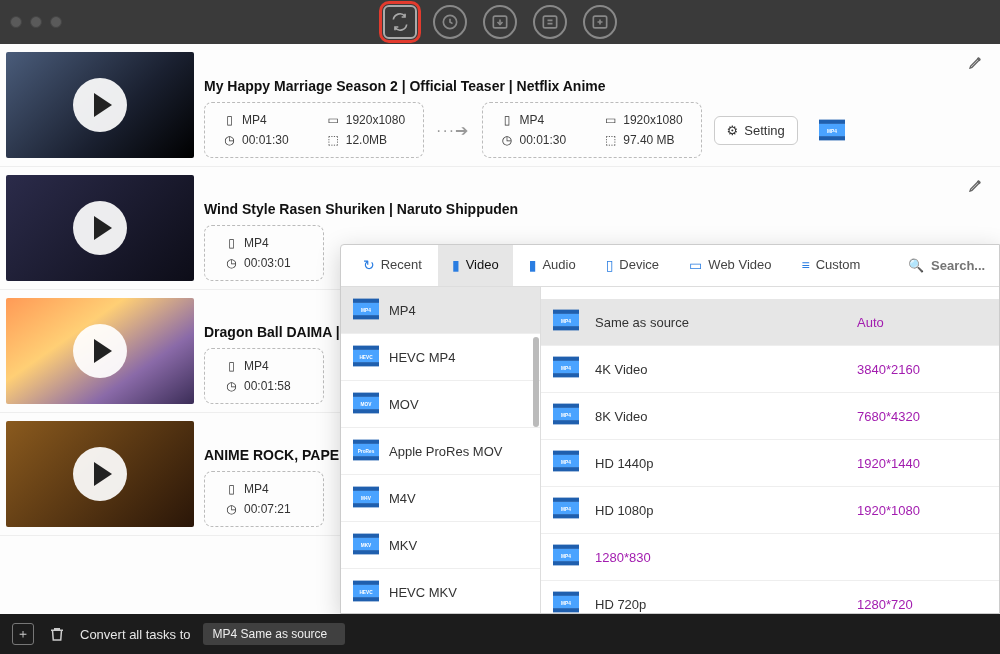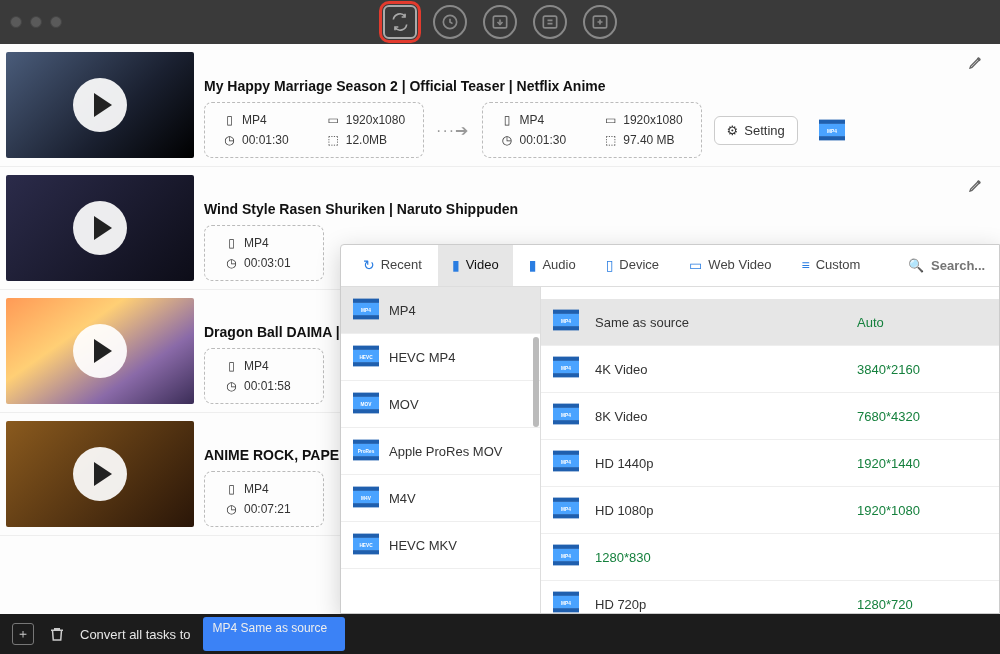--- a/index.html
+++ b/index.html
@@ -43,28 +43,28 @@
   .search-wrap input{ border:none; outline:none; width:60px; font-size:13px;font-weight:bold; }
   .panel-body{ flex:1; display:flex; overflow:hidden;}
   .col-left{ width:200px; border-right:1px solid #ddd; overflow-y:auto; position:relative;}
   .col-right{ flex:1; overflow-y:auto;margin-top:12px;}
   .fmt-row{ display:flex; align-items:center; gap:10px; padding:8px 12px; height:47px; font-size:13px; color:#333; border-bottom:1px solid #eee; cursor:pointer;}
   .fmt-row.sel{ background:#e6e6e6;}
   .preset-row{ display:flex; align-items:center; height:47px; padding:8px 12px; font-size:13px; color:#333; border-bottom:1px solid #eee; cursor:pointer;}
   .preset-row.sel{ background:#e6e6e6;}
   .preset-row .p-icon{ width:30px; height:26px; margin-right:12px; flex-shrink:0; }
   .preset-row .p-name{ flex:1;}
-  .preset-row .p-res{ width:130px; color:#15803d;}
+  .preset-row .p-res{ width:130px; color:#a21caf;}
 
   .vscroll-thumb{ position:absolute; right:1px; top:50px; width:6px; height:90px; background:#bbb; border-radius:3px;}
 
   
   .bottombar{ position:absolute; left:0; right:0; bottom:0; height:40px; background:#1c1c1c; color:#e6e6e6; display:flex; align-items:center; padding:0 12px; gap:12px; font-size:13px;}
   .bb-icon{ width:22px; height:22px; border:1px solid #777; border-radius:3px; display:flex; align-items:center; justify-content:center; color:#ccc; cursor:pointer;}
-  .bb-select{ background:#3b82f6; border:none; color:#eee; padding:4px 18px 16px 10px; border-radius:3px; font-size:12px; cursor:pointer;}
+  .bb-select{ background:#404040; border:none; color:#eee; padding:4px 18px 4px 10px; border-radius:3px; font-size:12px; cursor:pointer;}
 
   
   .th1{background:linear-gradient(135deg,#4a5c7a 0%,#1a2030 60%,#000 100%);}
   .th2{background:linear-gradient(135deg,#2b2b4a 0%,#0d0d18 100%);}
   .th3{background:linear-gradient(145deg,#ff9a56 0%,#ffcf75 35%,#8a6aa8 70%,#3b2d57 100%);}
   .th4{background:linear-gradient(135deg,#8a5a1e 0%,#2a1608 100%);}
 
   
   .film-icon{ width:26px; height:22px; }
   .film-icon .body{fill:#4aa3ff;}
@@ -333,20 +333,29 @@
                 <rect class="body" x="0" y="5" width="30" height="14"></rect>
                 <text class="txt" x="15" y="15" text-anchor="middle">M4V</text>
               </svg></span>
             <span>M4V</span>
           </div>
           <div class="fmt-row">
             <span class="p-icon"><svg class="film-icon" viewBox="0 0 30 24">
                 <rect class="strip" x="0" y="0" width="30" height="5"></rect>
                 <rect class="strip" x="0" y="19" width="30" height="5"></rect>
                 <rect class="body" x="0" y="5" width="30" height="14"></rect>
+                <text class="txt" x="15" y="15" text-anchor="middle">MKV</text>
+              </svg></span>
+            <span>MKV</span>
+          </div>
+          <div class="fmt-row">
+            <span class="p-icon"><svg class="film-icon" viewBox="0 0 30 24">
+                <rect class="strip" x="0" y="0" width="30" height="5"></rect>
+                <rect class="strip" x="0" y="19" width="30" height="5"></rect>
+                <rect class="body" x="0" y="5" width="30" height="14"></rect>
                 <text class="txt" x="15" y="15" text-anchor="middle">HEVC</text>
               </svg></span>
             <span>HEVC MKV</span>
           </div>
         </div>
       <div class="col-right" id="preset-list">
           <div class="preset-row sel">
             <span class="p-icon"><svg class="film-icon" viewBox="0 0 30 24">
                 <rect class="strip" x="0" y="0" width="30" height="5"></rect>
                 <rect class="strip" x="0" y="19" width="30" height="5"></rect>

